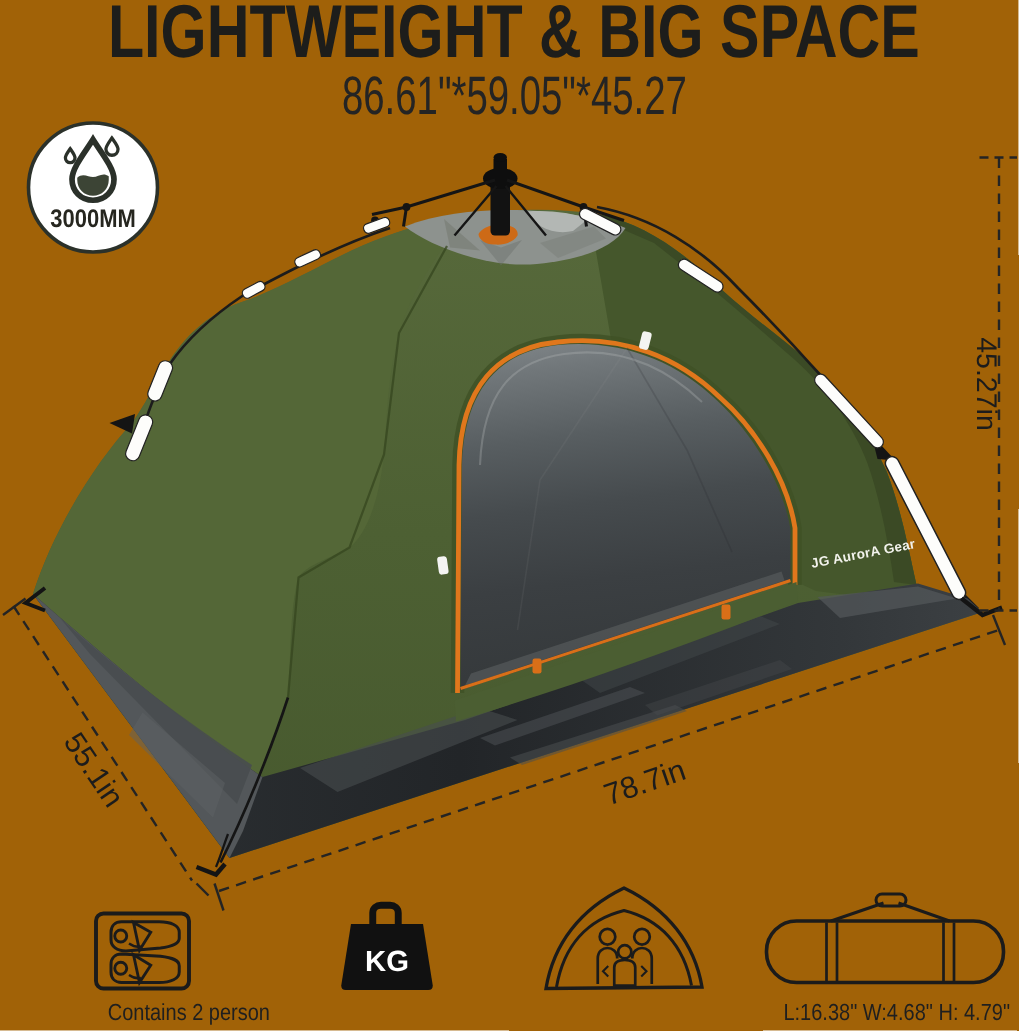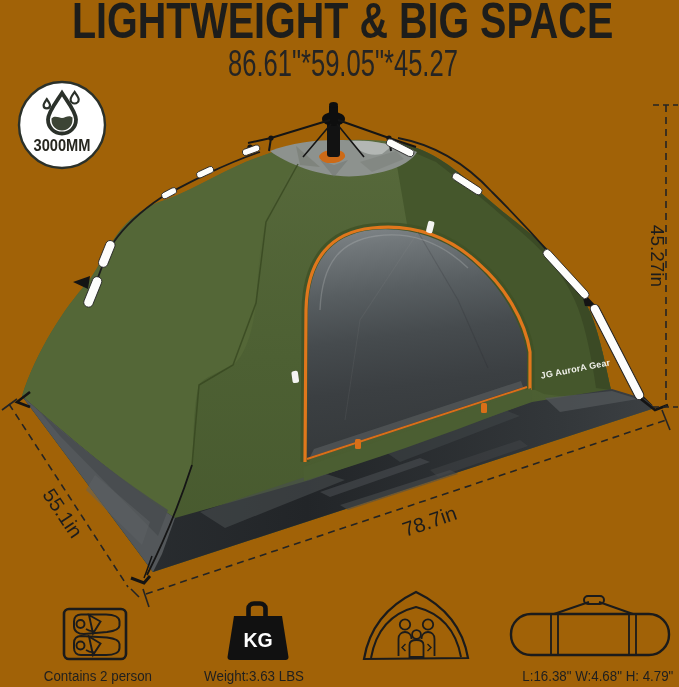--- a/index.html
+++ b/index.html
@@ -206,20 +206,19 @@
   <path d="M421.5,639 C421.5,634 425,632 428,632 C431,632 434.5,634 434.5,639 L434.5,656" fill="none" stroke="#1b1b1b" stroke-width="1.8"></path>
   <path d="M409.5,657 L409.5,645 C409.5,641.5 412,640 416.5,640 C421,640 423.5,641.5 423.5,645 L423.5,657 Z" fill="none" stroke="#1b1b1b" stroke-width="1.8"></path>
   <path d="M405.5,644 L402,647.5 L405.5,651 M427.5,644 L431,647.5 L427.5,651" fill="none" stroke="#1b1b1b" stroke-width="1.4"></path>
 
   <rect x="511" y="614" width="158" height="41" rx="20" fill="none" stroke="#1b1b1b" stroke-width="2.4"></rect>
   <path d="M551,615 L551,654 M558,615 L558,654 M629,615 L629,654 M636,615 L636,654" stroke="#1b1b1b" stroke-width="1.8"></path>
   <path d="M554,614 L589,602 M633,614 L599,602" stroke="#1b1b1b" stroke-width="2"></path>
   <rect x="584" y="596" width="20" height="8" rx="4" fill="none" stroke="#1b1b1b" stroke-width="2"></rect>
 </svg>
 
-<div class="abs" style="left:0;top:667px;width:196px;text-align:center;font-size:15.5px;color:#1f1f1f;white-space:nowrap;"><span style="display:inline-block;transform:scaleX(0.86);transform-origin:center;">Contains 2 person</span></div>
-
-<div class="abs" style="left:160px;top:667px;width:188px;text-align:center;font-size:15.5px;color:#1f1f1f;white-space:nowrap;"><span style="display:inline-block;transform:scaleX(0.86);transform-origin:center;">Weight:3.63 LBS</span></div>
+<div class="abs" style="left:0;top:667px;width:196px;text-align:center;font-size:15.5px;color:#1f1f1f;white-space:nowrap;padding-left:28px;"><span style="display:inline-block;transform:scaleX(0.86);transform-origin:center;">Contains 2 person</span></div>
+
 
 
 <div class="abs" style="left:510px;top:667px;width:174px;text-align:center;font-size:15.5px;color:#1f1f1f;white-space:nowrap;"><span style="display:inline-block;transform:scaleX(0.86);transform-origin:center;">L:16.38" W:4.68" H: 4.79"</span></div>
 
 </div>
 
 </body></html>

